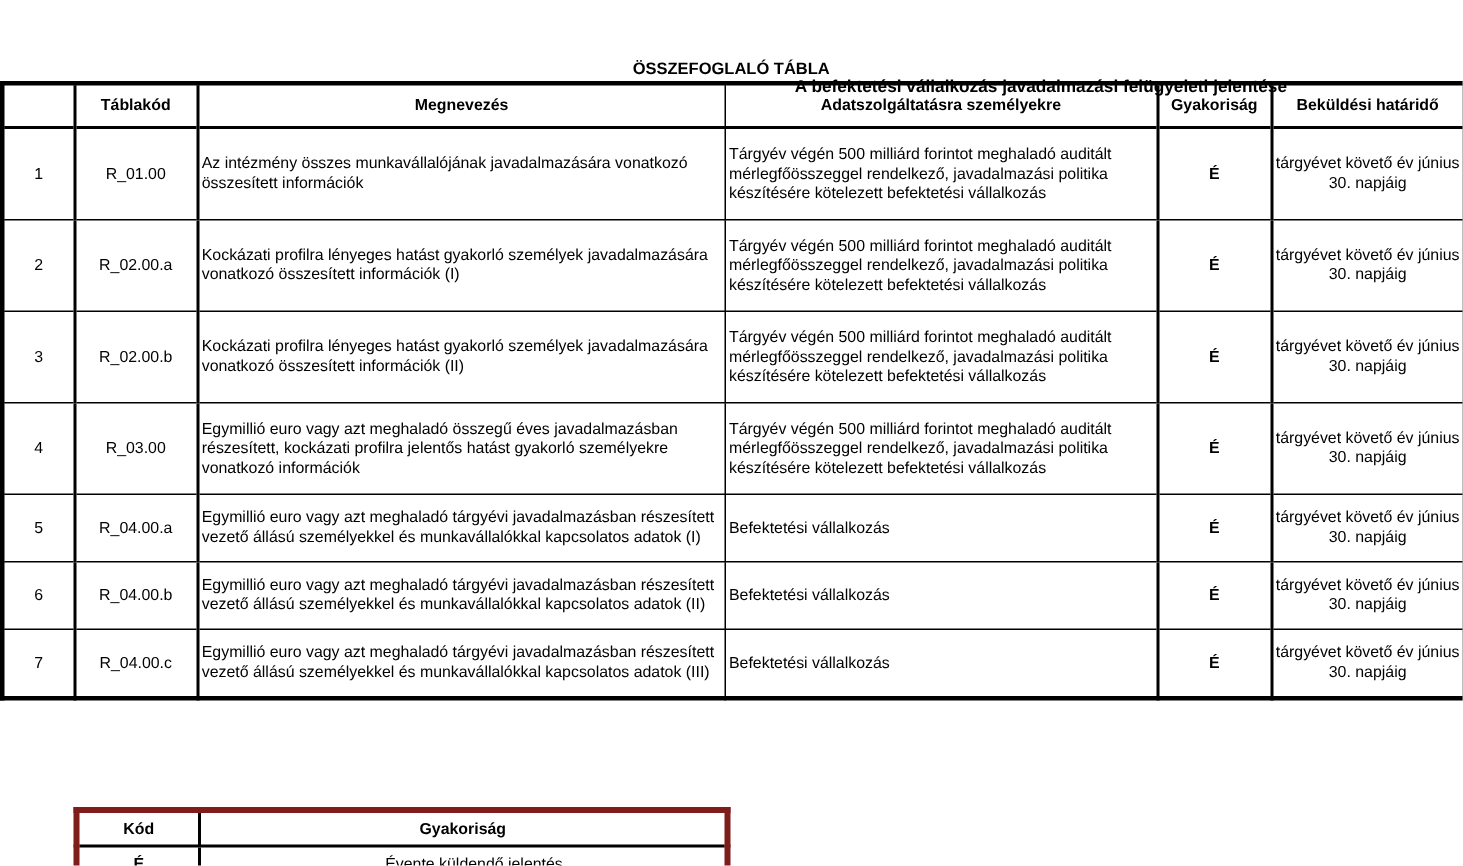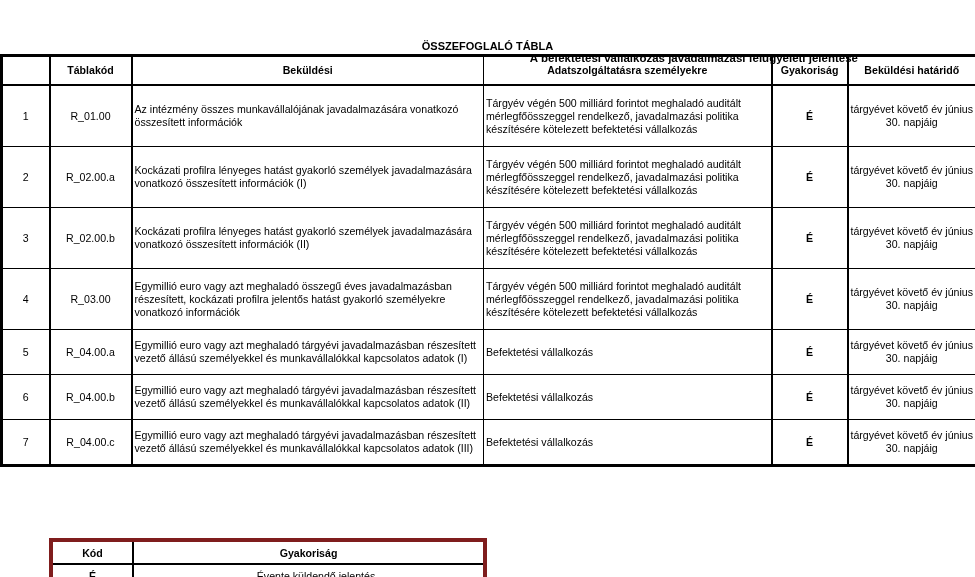--- a/index.html
+++ b/index.html
@@ -45,21 +45,21 @@
       <col style="width:82px">
       <col style="width:352px">
     <col style="width:288px">
       <col style="width:76px">
       <col style="width:129px">
   </colgroup>
   <thead>
     <tr>
       <th></th>
       <th class="c-code">Táblakód</th>
-      <th>Beküldési</th>
+      <th>Megnevezés</th>
       <th>Adatszolgáltatásra személyekre</th>
       <th class="c-freq">Gyakoriság</th>
       <th>Beküldési határidő</th>
     </tr>
   </thead>
   <tbody>
     <tr class="tall">
       <td class="c-num">1</td>
       <td class="c-code">R_01.00</td>
       <td class="c-name">Az intézmény összes munkavállalójának javadalmazására vonatkozó összesített információk</td>

